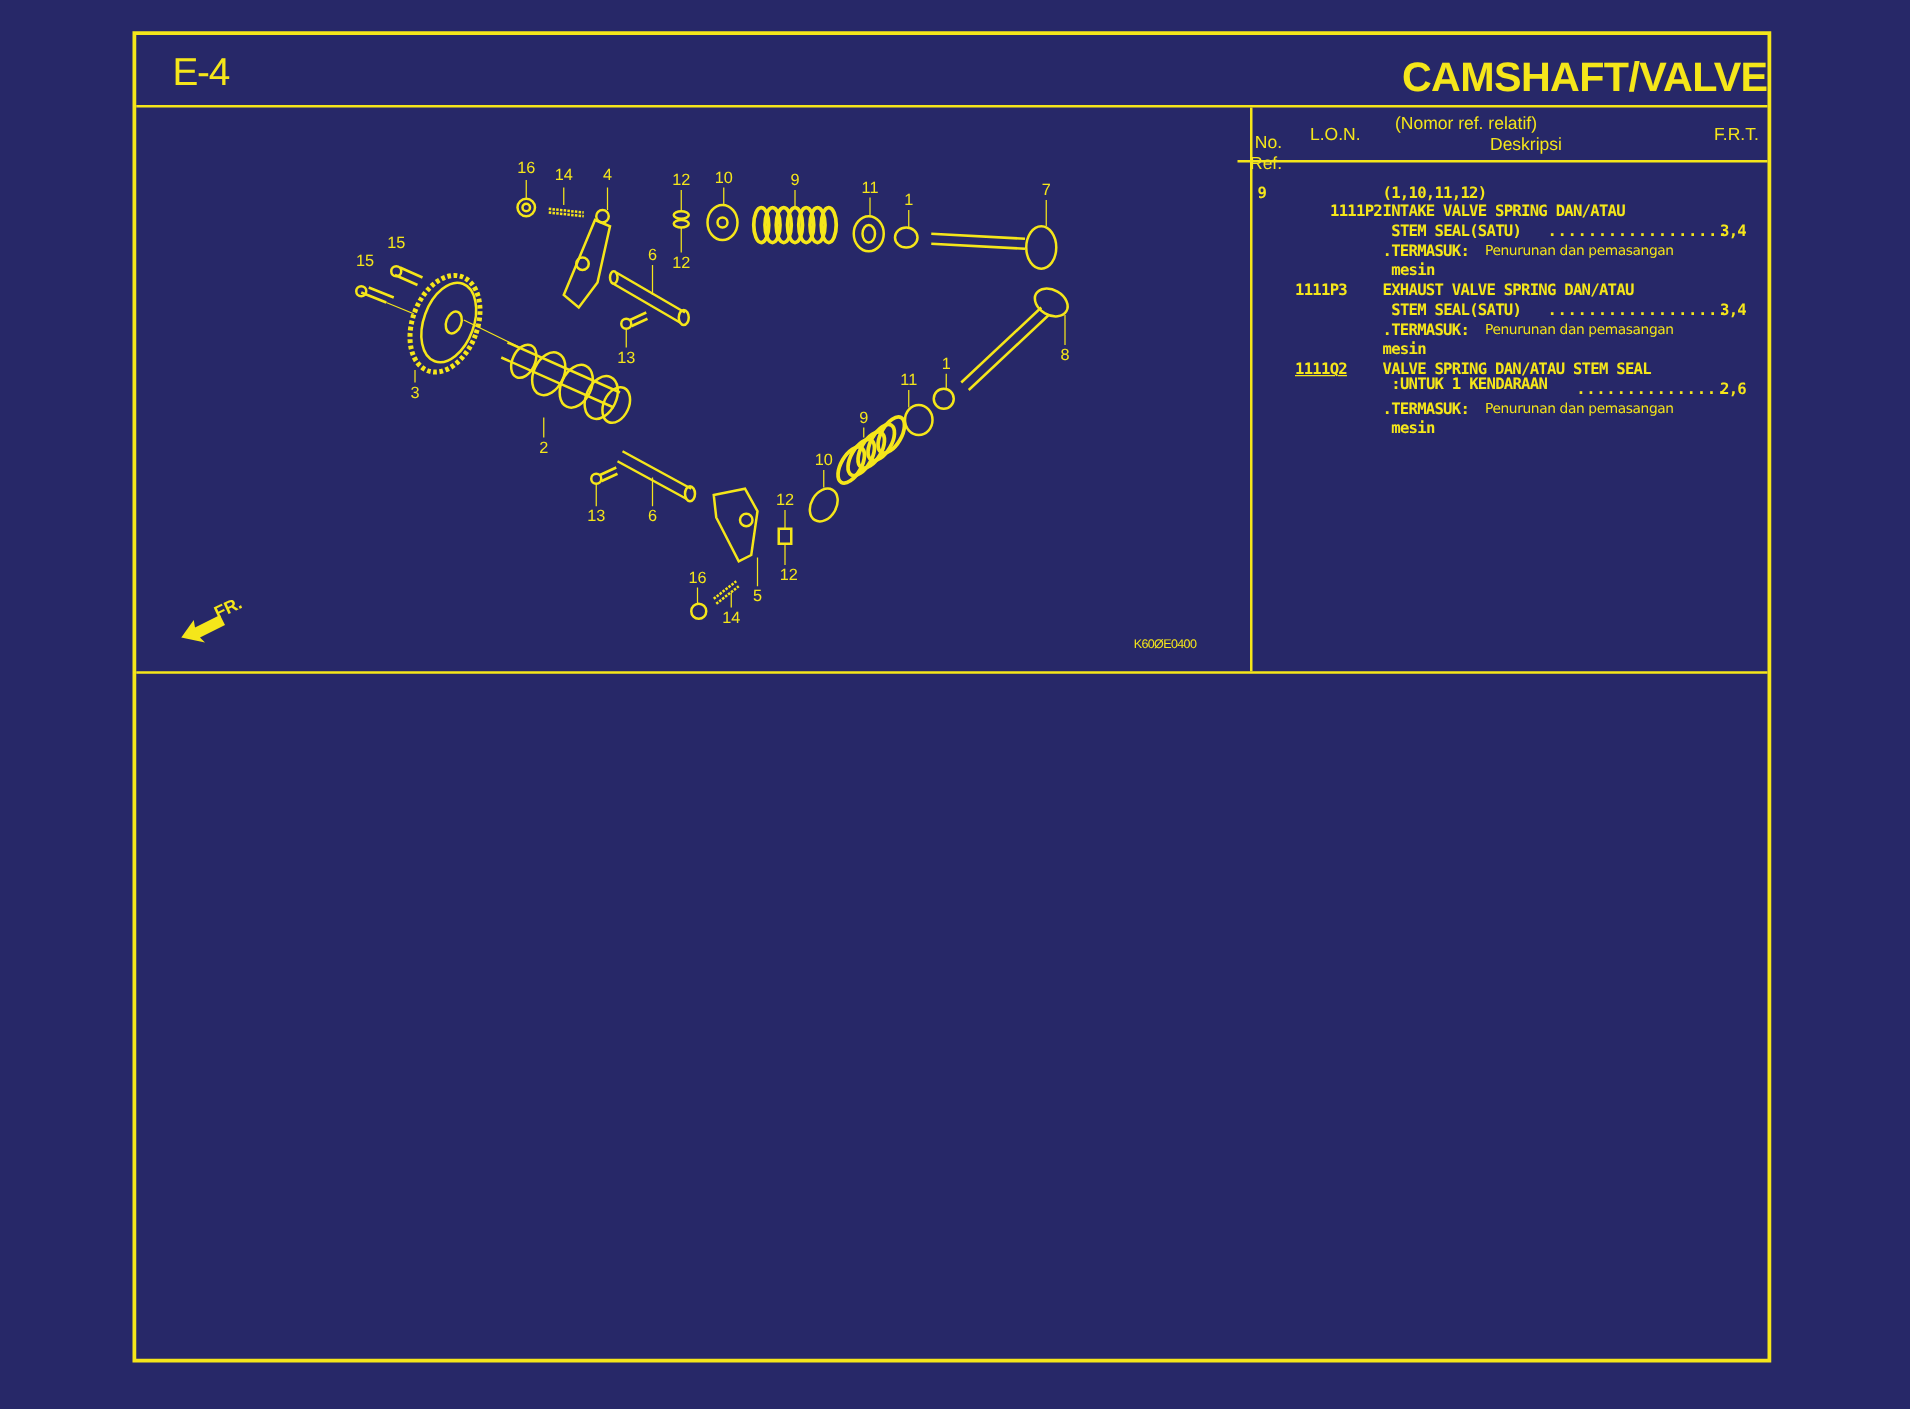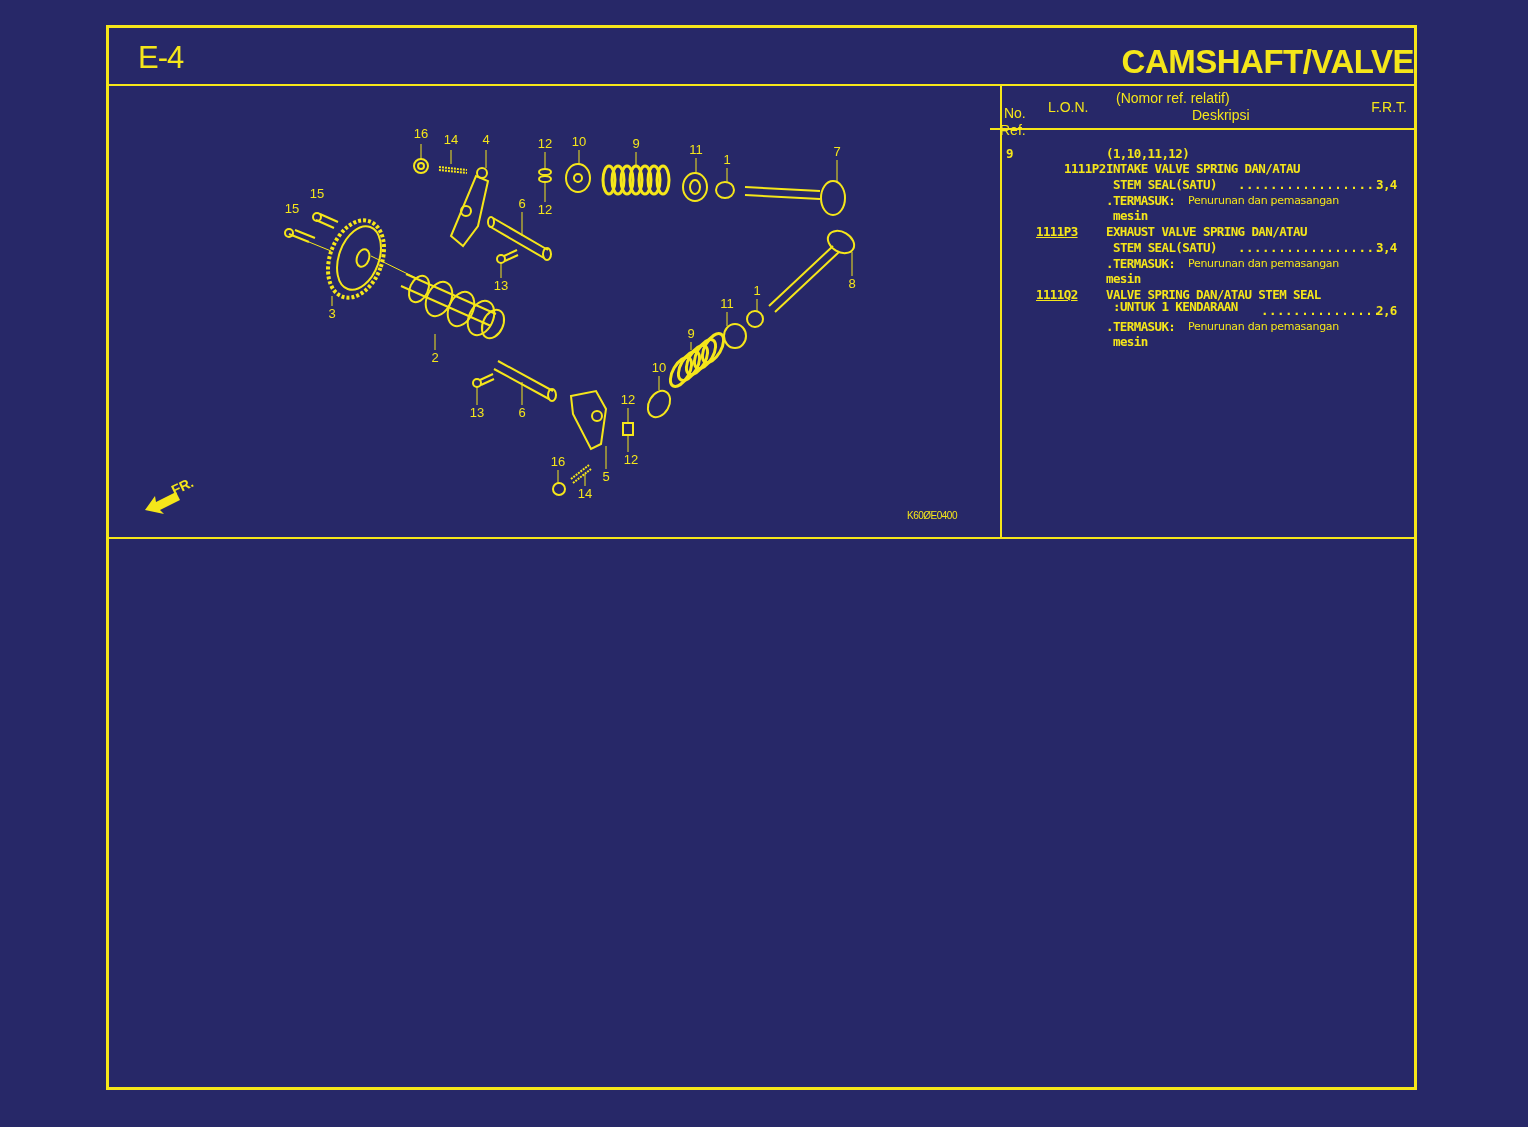--- a/index.html
+++ b/index.html
@@ -249,21 +249,21 @@
 
       <div class="row" style="left:34px; top:19px;margin-left:40px;">1111P2</div>
       <div class="row" style="left:116px; top:19px;">INTAKE VALVE SPRING DAN/ATAU</div>
       <div class="row" style="left:123px; top:35px;">STEM SEAL(SATU)</div>
       <div class="row dots" style="left:248px; top:35px;">..................</div>
       <div class="row" style="left:386px; top:35px;">3,4</div>
       <div class="row" style="left:116px; top:51px;">.TERMASUK:</div>
       <div class="row note" style="left:198px; top:51px;">Penurunan dan pemasangan</div>
       <div class="row" style="left:123px; top:66px;">mesin</div>
 
-      <div class="row" style="left:46px; top:82px;text-decoration:underline;">1111P3</div>
+      <div class="row" style="left:46px; top:82px;">1111P3</div>
       <div class="row" style="left:116px; top:82px;">EXHAUST VALVE SPRING DAN/ATAU</div>
       <div class="row" style="left:123px; top:98px;">STEM SEAL(SATU)</div>
       <div class="row dots" style="left:248px; top:98px;">..................</div>
       <div class="row" style="left:386px; top:98px;">3,4</div>
       <div class="row" style="left:116px; top:114px;">.TERMASUK:</div>
       <div class="row note" style="left:198px; top:114px;">Penurunan dan pemasangan</div>
       <div class="row" style="left:116px; top:129px;">mesin</div>
 
       <div class="row" style="left:46px; top:145px;text-decoration:underline;">1111Q2</div>
       <div class="row" style="left:116px; top:145px;">VALVE SPRING DAN/ATAU STEM SEAL</div>

